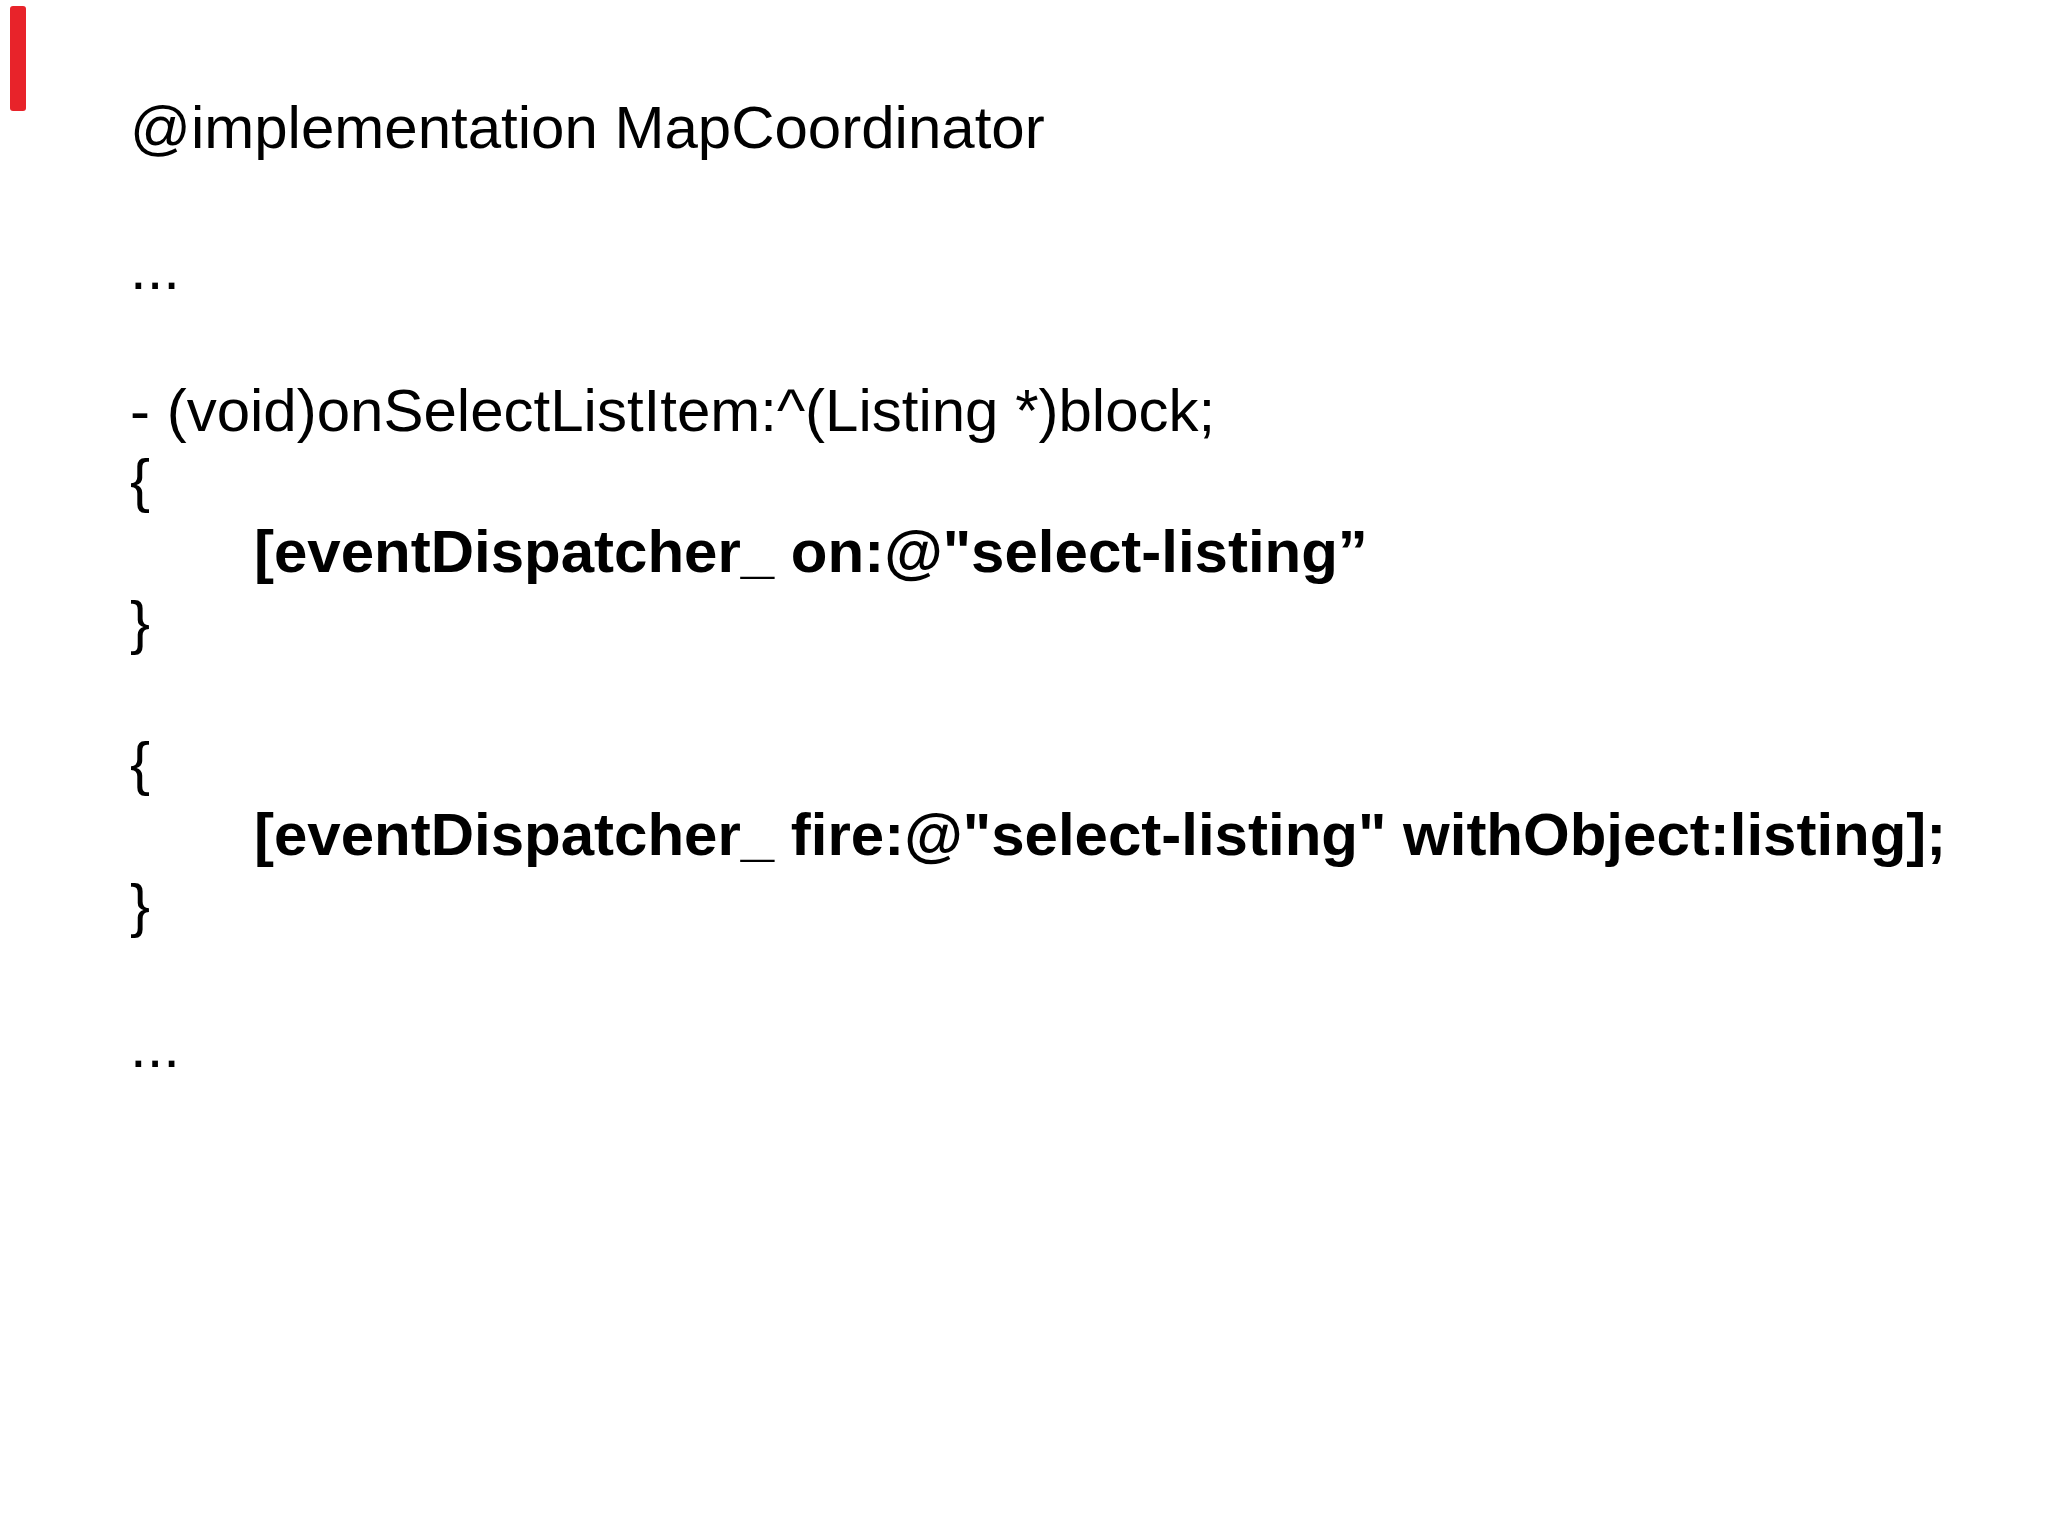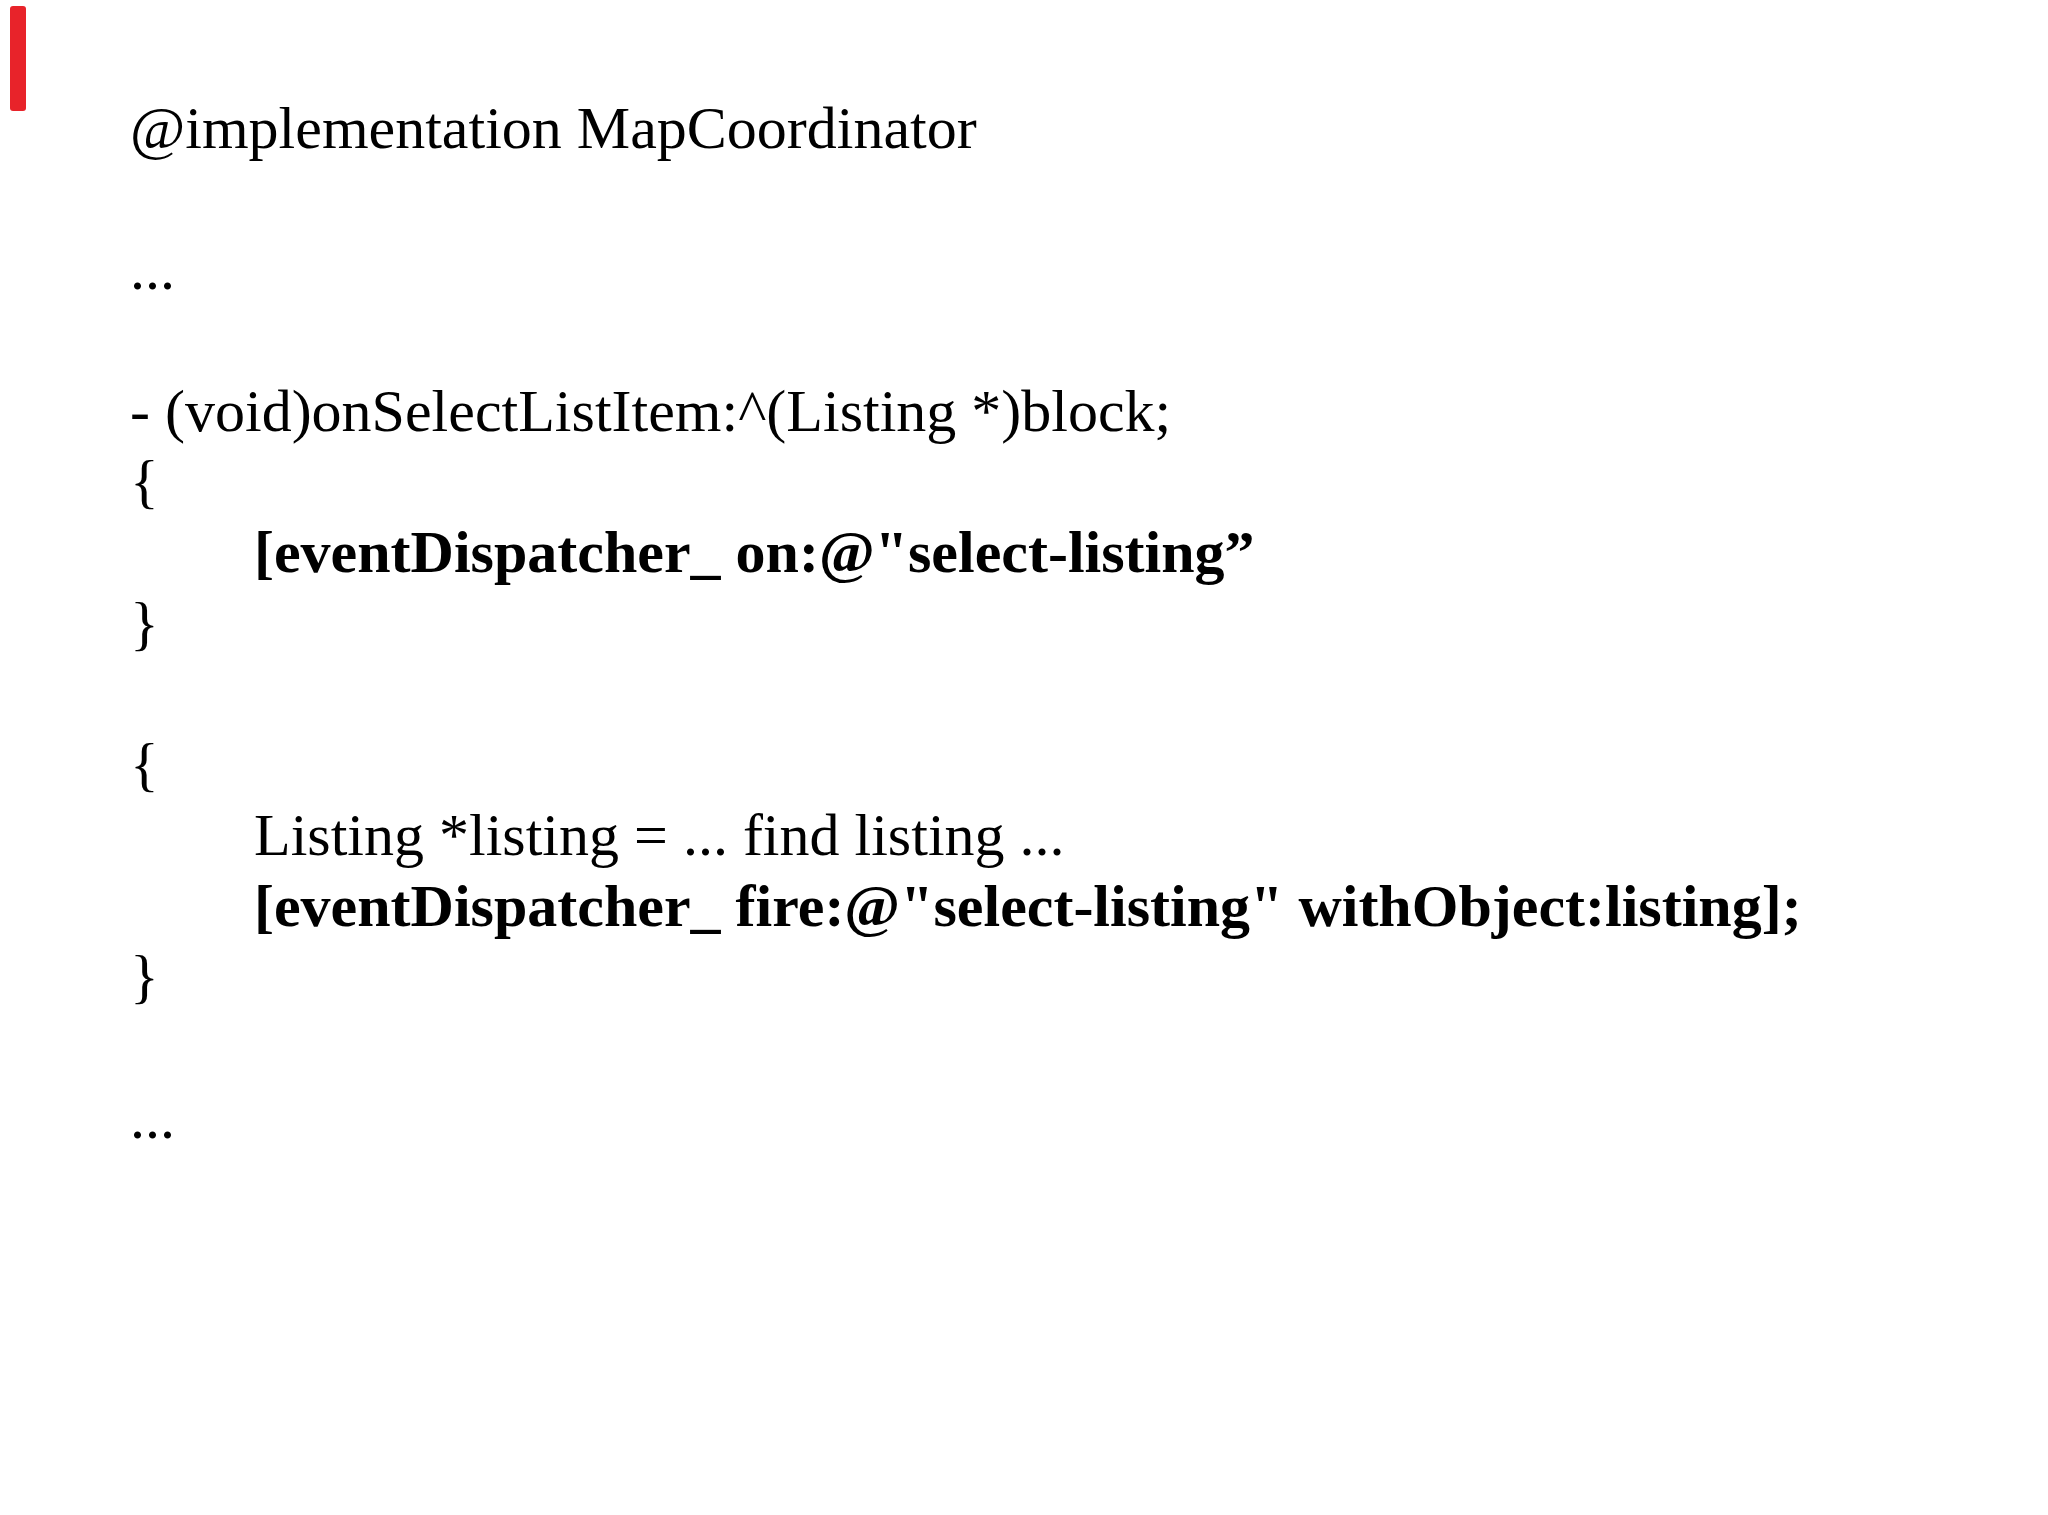--- a/index.html
+++ b/index.html
@@ -6,21 +6,21 @@
     margin: 0;
     padding: 0;
     background: #ffffff;
   }
   .slide {
     position: relative;
     width: 2048px;
     height: 1515px;
     background: #ffffff;
     overflow: hidden;
-    font-family: Liberation Serif, serif;
+    font-family: Liberation Sans, sans-serif;
     color: #000000;
   }
   .accent-bar {
     position: absolute;
     left: 10px;
     top: 6px;
     width: 16px;
     height: 105px;
     border-radius: 3px;
     background: #e8232a; 
@@ -55,21 +55,20 @@
     <div class="ln" data-bind="slide.code.lines.0.text">@implementation MapCoordinator</div>
     <div class="ln" data-bind="slide.code.lines.1.text"></div>
     <div class="ln" data-bind="slide.code.lines.2.text">...</div>
     <div class="ln" data-bind="slide.code.lines.3.text"></div>
     <div class="ln" data-bind="slide.code.lines.4.text">- (void)onSelectListItem:^(Listing *)block;</div>
     <div class="ln" data-bind="slide.code.lines.5.text">{</div>
     <div class="ln b i1" data-bind="slide.code.lines.6.text">[eventDispatcher_ on:@"select-listing”</div>
     <div class="ln" data-bind="slide.code.lines.8.text">}</div>
     <div class="ln" data-bind="slide.code.lines.9.text"></div>
     <div class="ln" data-bind="slide.code.lines.11.text">{</div>
-    <div class="ln i1" data-bind="slide.code.lines.12.text">Listing *listing = ... find listing ...</div>
     <div class="ln b i1" data-bind="slide.code.lines.13.text">[eventDispatcher_ fire:@"select-listing" withObject:listing];</div>
     <div class="ln" data-bind="slide.code.lines.14.text">}</div>
     <div class="ln" data-bind="slide.code.lines.15.text"></div>
     <div class="ln" data-bind="slide.code.lines.16.text">...</div>
     <div class="ln" data-bind="slide.code.lines.17.text"></div>
   </div>
 
 </div>
 
 </body></html>

